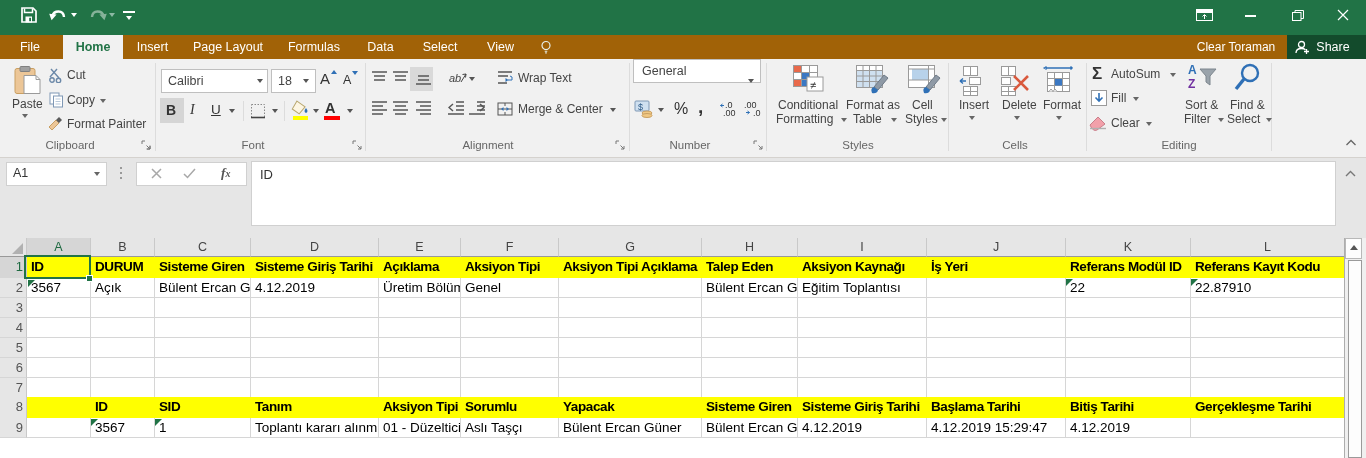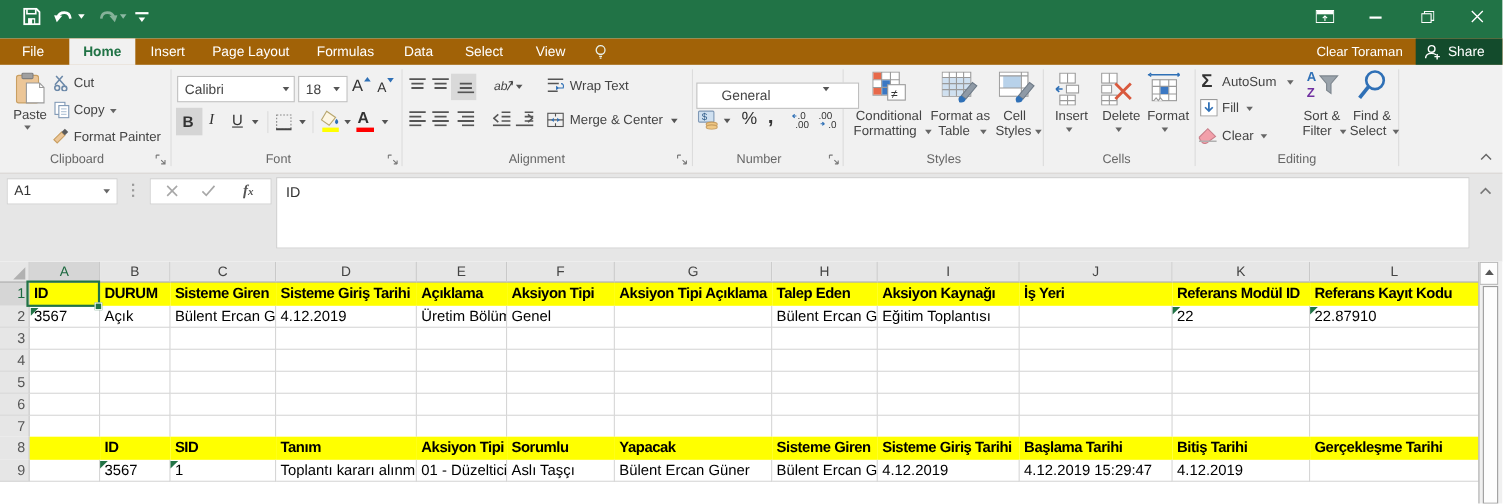--- a/index.html
+++ b/index.html
@@ -210,21 +210,21 @@
         <path d="M1 8 h14 M8 2 v3 M8 11 v3" stroke="#555"></path>
         <path d="M4 8 l2.5-2 v4 z M12 8 l-2.5 -2 v4 z" fill="#2f70b6"></path>
       </svg>
   <div class="rtext" style="left:518px;top:43px">Merge &amp; Center</div>
   <div class="dar" style="left:610px;top:49px;border-top-color:#555"></div>
   <div class="glabel" style="left:438px;width:100px">Alignment</div>
   <svg class="launch" style="left:615px;top:81px" viewBox="0 0 10 10">
         <path d="M1 1 h3 M1 1 v3 M9 9 h-3 M9 9 v-3 M9 9 L5.5 5.5" stroke="#777" fill="none"></path>
       </svg>
 
-  <div class="combo" style="left:633px;top:16px;width:148px;height:24px;line-height:22px;padding-left:22px">General</div>
+  <div class="combo" style="left:633px;top:0;width:128px;height:24px;line-height:22px;padding-left:8px">General</div>
   <div class="dar" style="left:748px;top:20px;border-top-color:#555"></div>
   <svg class="abs" style="left:634px;top:41px" width="20" height="18" viewBox="0 0 20 18">
         <rect x="1" y="1" width="14" height="10" rx="1" fill="#cfe0f0" stroke="#7f98b5"></rect>
         <text x="4" y="9.5" font-size="9" fill="#2f5b88">$</text>
         <ellipse cx="13" cy="13" rx="5" ry="2" fill="#f0c884" stroke="#c99f62"></ellipse>
         <ellipse cx="13" cy="15.5" rx="5" ry="2" fill="#f0c884" stroke="#c99f62"></ellipse>
       </svg>
   <div class="dar" style="left:658px;top:49px;border-top-color:#555"></div>
   <div class="rtext" style="left:674px;top:41px;font-size:16px;color:#333">%</div>
   <div class="rtext" style="left:698px;top:37px;font-size:19px;font-weight:bold;color:#333">,</div>

